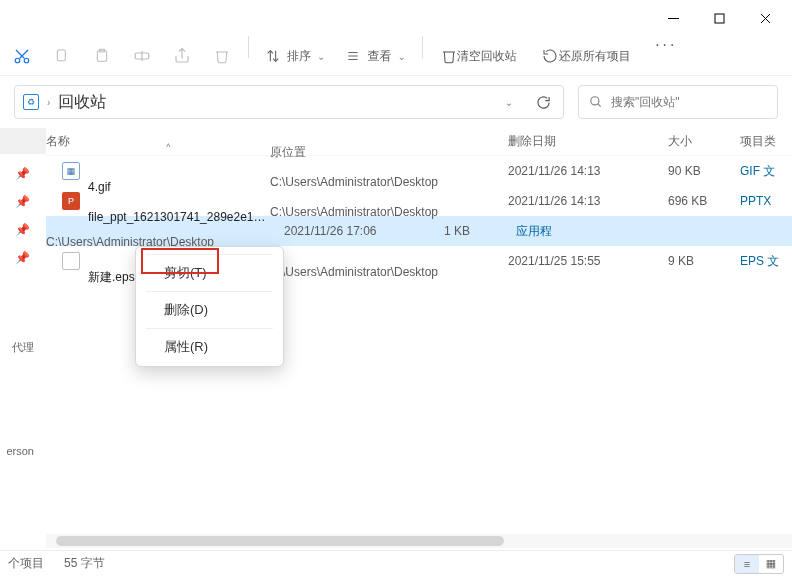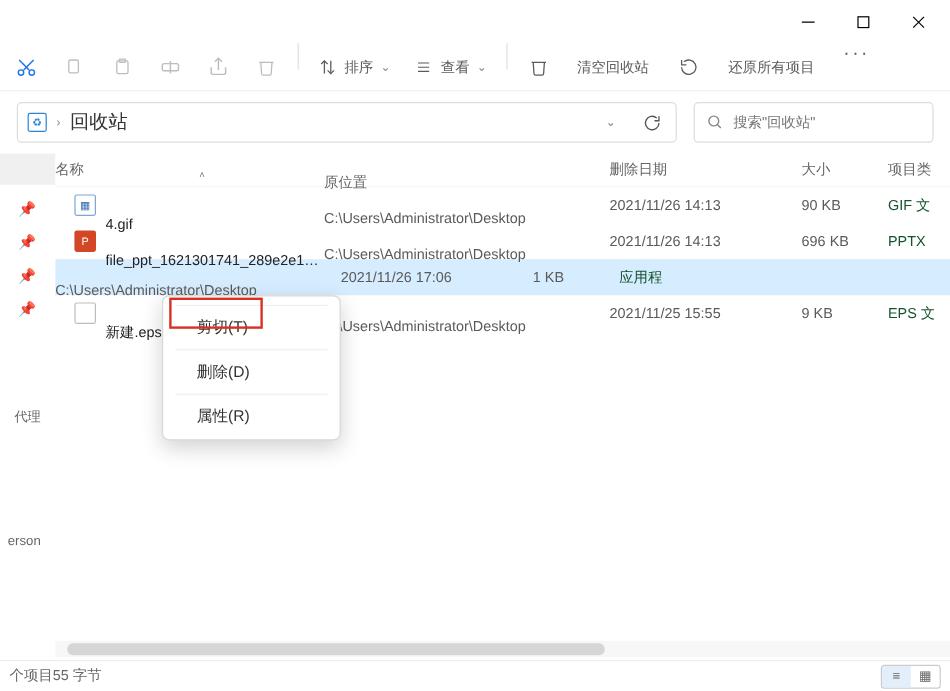--- a/index.html
+++ b/index.html
@@ -8,21 +8,21 @@
 .titlebar { height: 36px; display: flex; justify-content: flex-end; align-items: center; padding-right: 4px; }
 .win-btn { width: 46px; height: 32px; display: flex; align-items: center; justify-content: center; color: #000; }
 .win-btn svg { width: 11px; height: 11px; }
 
 .toolbar { height: 40px; display: flex; padding: 0 8px 0 2px; color: #5e5e5e; border-bottom: 1px solid #f0f0f0; }
 .tool-btn { width: 40px; height: 40px; display: flex; align-items: center; justify-content: center; }
 .tool-btn.faded { color: #bdbdbd; }
 .tool-btn.blue { color: #1a73e8; }
 .tool-sep { width: 1px; height: 22px; background: #dedede; margin: 0 6px; }
 .tool-dd { display: flex; align-items: center; gap: 6px; padding: 0 10px; height: 40px; color: #5b5b5b; }
-.tool-text { display: flex; align-items: center; gap: 24px; padding: 0 12px; height: 40px; color: #5b5b5b; }
+.tool-text { display: flex; align-items: center; gap: 0; padding: 0 12px; height: 40px; color: #5b5b5b; }
 .chev { font-size: 10px; color: #888; }
 .ellipsis-btn { padding: 0 12px; font-size: 16px; letter-spacing: 2px; color: #5b5b5b; }
 
 .navbar { height: 52px; display: flex; align-items: center; gap: 14px; padding: 8px 14px; }
 .address { flex: 1; height: 34px; border: 1px solid #ddd; border-radius: 4px; display: flex; align-items: center; padding: 0 6px 0 8px; gap: 6px; }
 .addr-icon { width: 16px; height: 16px; border: 1px solid #2a84d6; border-radius: 2px; display: flex; align-items: center; justify-content: center; color: #2a84d6; font-size: 9px; }
 .addr-sep { color: #888; font-size: 10px; padding: 0 2px; }
 .addr-text { color: #333; font-size: 16px; }
 .addr-fill { flex: 1; }
 .addr-act { width: 28px; height: 28px; display: flex; align-items: center; justify-content: center; color: #555; }
@@ -46,28 +46,28 @@
 
 .row { display: flex; height: 30px; align-items: center; font-size: 12px; color: #5a5a5a; }
 .row.sel { background: #d6ecff; }
 .row .col-name { display: flex; align-items: center; gap: 8px; padding-left: 16px; color: #222; }
 .file-icon { width: 18px; height: 18px; display: flex; align-items: center; justify-content: center; border-radius: 2px; font-size: 9px; }
 .fi-gif { border: 1px solid #7aa7d8; color: #3a6fb0; }
 .fi-ppt { background: #d24726; color: #fff; }
 .fi-exe { border: 1px solid #4a76c9; background: linear-gradient(#fff 45%, #5c85d6 45%); }
 .fi-eps { border: 1px solid #bdbdbd; }
 .row .col-size { color: #5a5a5a; }
-.row .col-type { color: #14532d; white-space: nowrap; overflow: hidden; }
+.row .col-type { color: #0369a1; white-space: nowrap; overflow: hidden; }
 
 .ctxmenu { position: absolute; left: 135px; top: 246px; width: 149px; background: #fff; border: 1px solid #d8d8d8; border-radius: 6px; box-shadow: 0 6px 18px rgba(0,0,0,.18); padding: 4px 0; z-index: 10; }
 .ctx-item { height: 30px; display: flex; align-items: center; padding: 0 28px; font-size: 13px; color: #333; }
 .ctx-sep { height: 1px; background: #eee; margin: 3px 10px; }
 .hl-red { position: absolute; left: 141px; top: 248px; width: 78px; height: 26px; border: 2px solid #d93025; z-index: 12; pointer-events: none; }
 
-.status { position: absolute; bottom: 0; left: 0; right: 0; height: 26px; border-top: 1px solid #eee; display: flex; align-items: center; padding: 11px 8px; font-size: 12px; color: #666; gap: 0; }
+.status { position: absolute; bottom: 0; left: 0; right: 0; height: 26px; border-top: 1px solid #eee; display: flex; align-items: center; padding: 11px 8px; font-size: 12px; color: #666; gap: 20px; }
 .status-fill { flex: 1; }
 .view-toggle { display: flex; border: 1px solid #ccc; border-radius: 3px; overflow: hidden; }
 .view-btn { width: 24px; height: 18px; display: flex; align-items: center; justify-content: center; font-size: 11px; }
 .view-btn.active { background: #e3eefb; }
 
 .hscroll { position: absolute; bottom: 0; left: 0; right: 0; height: 14px; background: #f7f7f7; }
 .hscroll-thumb { position: absolute; left: 10px; top: 2px; height: 10px; width: 60%; background: #d6d6d6; border-radius: 5px; }
 
 .leftlabels { position: absolute; left: 0; top: 340px; width: 34px; font-size: 11px; color: #666; text-align: right; }
 .ll { margin: 50px 0 0 0; writing-mode: horizontal-tb; white-space: nowrap; }

